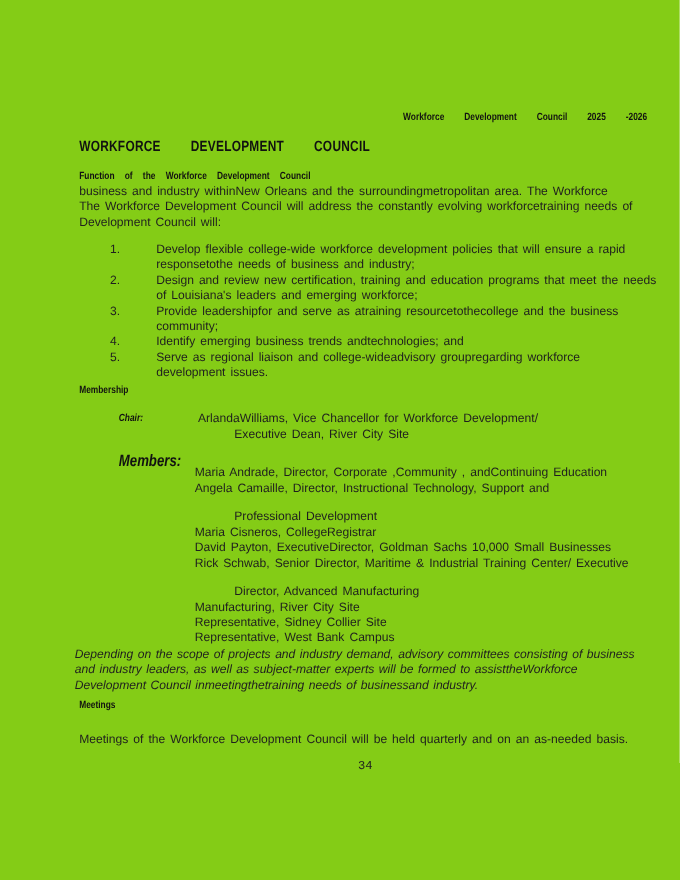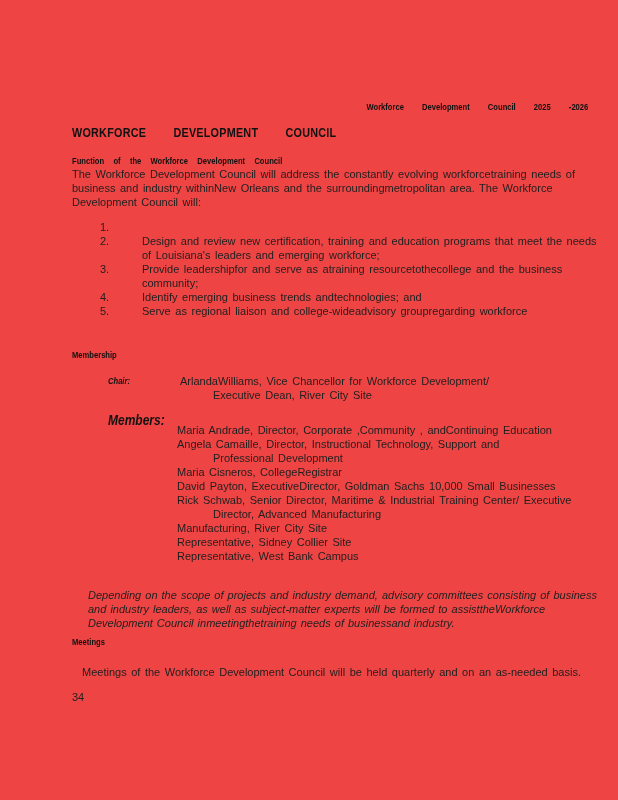--- a/index.html
+++ b/index.html
@@ -1,20 +1,20 @@
 <!DOCTYPE html>
 <html><head>
 <meta charset="utf-8">
 <style>
   html,body { margin:0; padding:0; background:#ffffff; }
   .page {
     position:relative;
     width:618px;
     height:800px;
-    background:#ef4444;
+    background:#84cc16;
     font-family:"Liberation Sans", sans-serif;
     color:#1f1f1f;
     overflow:hidden;
   }
   
   .cond {
     display:inline-block;
     transform:scaleX(0.8);
     transform-origin:0 50%;
     font-weight:bold;
@@ -68,63 +68,65 @@
     position:absolute; top:411px; left:108px; font-size:15px;
   }
   .chair-value {
     position:absolute; top:374px; left:180px;
   }
   .chair-value .cont { padding-left:33px; }
 
   .members-list {
     position:absolute; top:423px; left:177px; width:430px;
   }
-  .member .cont { padding-left:36px; }
+  .member .cont { padding-left:36px;margin-top:12px; }
 
   .advisory {
-    position:absolute; top:588px; left:88px; width:530px;
+    position:absolute; top:588px; left:68px; width:530px;
     font-style:italic; word-spacing:1px;
   }
 
   .meetings-body {
-    position:absolute; top:665px; left:72px; width:530px;margin-left:10px;
+    position:absolute; top:665px; left:72px; width:530px;
   }
 
   .page-number {
     position:absolute; top:691px; left:72px; width:520px;
-    text-align:left; font-size:11px;
+    text-align:center; font-size:11px;font-family:Liberation Mono, monospace;
   }
 </style>
 </head>
 <body>
 
 <div class="page">
 
   <div class="header-right">
     <span class="cond cond-right">Workforce Development Council 2025 -2026</span>
   </div>
 
   <div class="doc-title">
     <span class="cond">WORKFORCE DEVELOPMENT COUNCIL</span>
   </div>
 
   <div class="fn-heading">
     <span class="cond">Function of the Workforce Development Council</span>
   </div>
 
   <div class="intro body-text">
+    <span class="line">business and industry withinNew Orleans and the surroundingmetropolitan area. The Workforce</span>
     <span class="line">The Workforce Development Council will address the constantly evolving workforcetraining needs of</span>
-    <span class="line">business and industry withinNew Orleans and the surroundingmetropolitan area. The Workforce</span>
     <span class="line">Development Council will:</span>
   </div>
 
   <div class="fn-list body-text">
     <div class="li">
       <span class="num">1.</span>
       <span class="txt">
+        <span class="line">Develop flexible college-wide workforce development policies that will ensure a rapid</span>
+        <span class="line">responsetothe needs of business and industry;</span>
       </span>
     </div>
     <div class="li">
       <span class="num">2.</span>
       <span class="txt">
         <span class="line">Design and review new certification, training and education programs that meet the needs</span>
         <span class="line">of Louisiana's leaders and emerging workforce;</span>
       </span>
     </div>
     <div class="li">
@@ -137,20 +139,21 @@
     <div class="li">
       <span class="num">4.</span>
       <span class="txt">
         <span class="line">Identify emerging business trends andtechnologies; and</span>
       </span>
     </div>
     <div class="li">
       <span class="num">5.</span>
       <span class="txt">
         <span class="line">Serve as regional liaison and college-wideadvisory groupregarding workforce</span>
+        <span class="line">development issues.</span>
       </span>
     </div>
   </div>
 
   <div class="membership-heading">
     <span class="cond">Membership</span>
   </div>
 
   <div class="chair-label">
     <span class="cond italic">Chair:</span>

